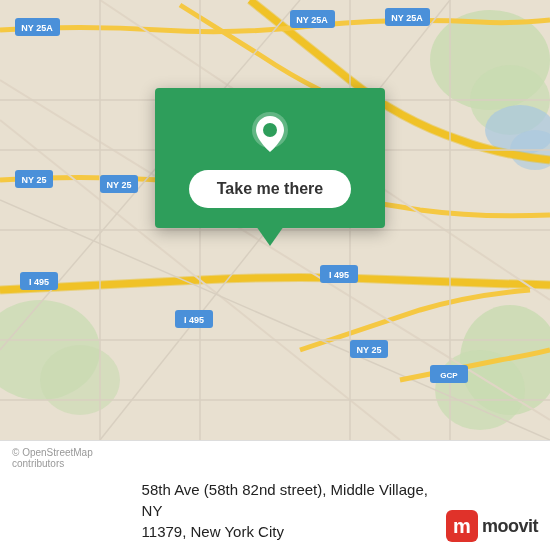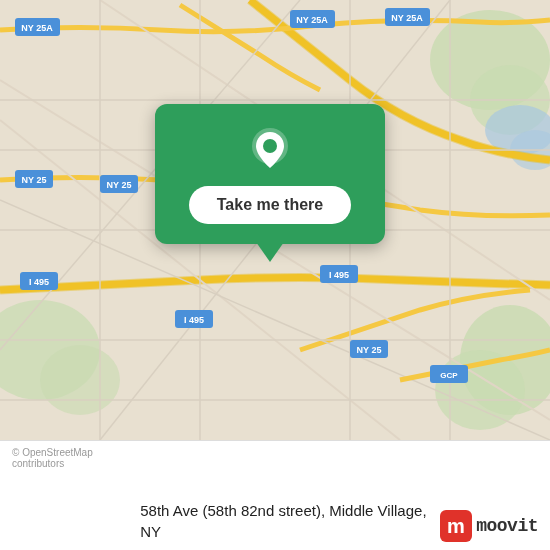--- a/index.html
+++ b/index.html
@@ -22,25 +22,25 @@
 
     
     #map-svg {
       width: 100%;
       height: 100%;
     }
 
     
     #callout-card {
       position: absolute;
-      top: 104px;
+      top: 88px;
       left: 155px;
       width: 230px;
       background: #2e9e5b;
-      border-radius: 12px;
+      border-radius: 4px;
       display: flex;
       flex-direction: column;
       align-items: center;
       padding: 22px 20px 20px 20px;
       box-shadow: 0 4px 16px rgba(0,0,0,0.3);
     }
 
     #callout-card::after {
       content: '';
       position: absolute;
@@ -115,21 +115,20 @@
     #moovit-m {
       width: 32px;
       height: 32px;
     }
 
     #moovit-text {
       font-size: 18px;
       font-weight: 700;
       color: #333;
       letter-spacing: -0.5px;
-      font-family: Liberation Mono, monospace;
     }
   </style>
 </head>
 <body>
 
 <div id="map-container">
   <svg id="map-svg" viewBox="0 0 550 440" xmlns="http://www.w3.org/2000/svg">
 
     <rect width="550" height="440" fill="#e8e0d0"></rect>
 
@@ -222,20 +221,21 @@
   </div>
 </div>
 
 <div id="info-bar">
   <div id="attribution">
     <span>© OpenStreetMap contributors</span>
   </div>
   <div id="address-row">
     <div id="address-text">
       <span>58th Ave (58th 82nd street), Middle Village, NY</span><br>
+      <span>11379, New York City</span>
     </div>
     <div id="moovit-logo">
       <svg id="moovit-m" viewBox="0 0 32 32" xmlns="http://www.w3.org/2000/svg">
         <rect width="32" height="32" rx="6" fill="#e0322a"></rect>
         <text x="16" y="23" text-anchor="middle" font-size="20" font-weight="900" fill="white" font-family="Arial">m</text>
       </svg>
       <span id="moovit-text">moovit</span>
     </div>
   </div>
 </div>

